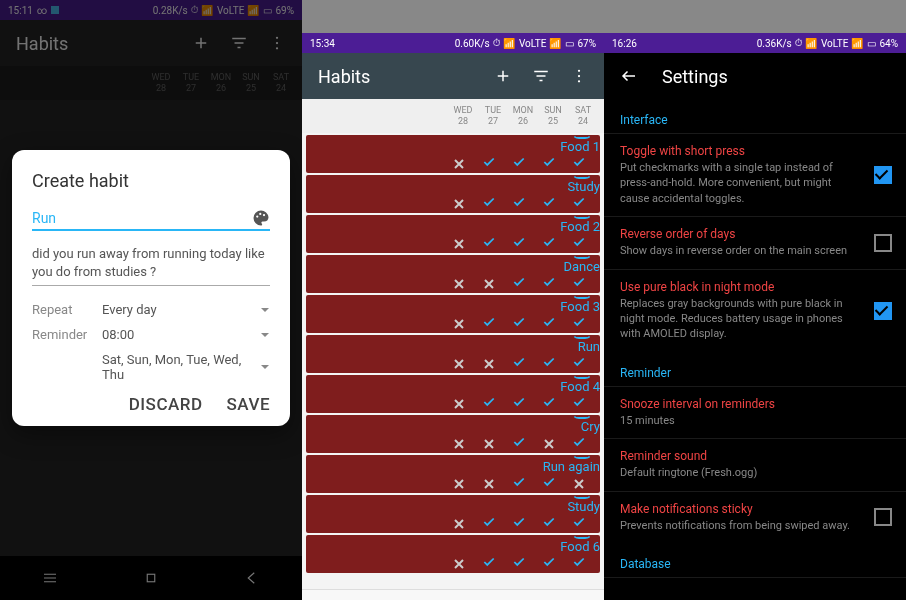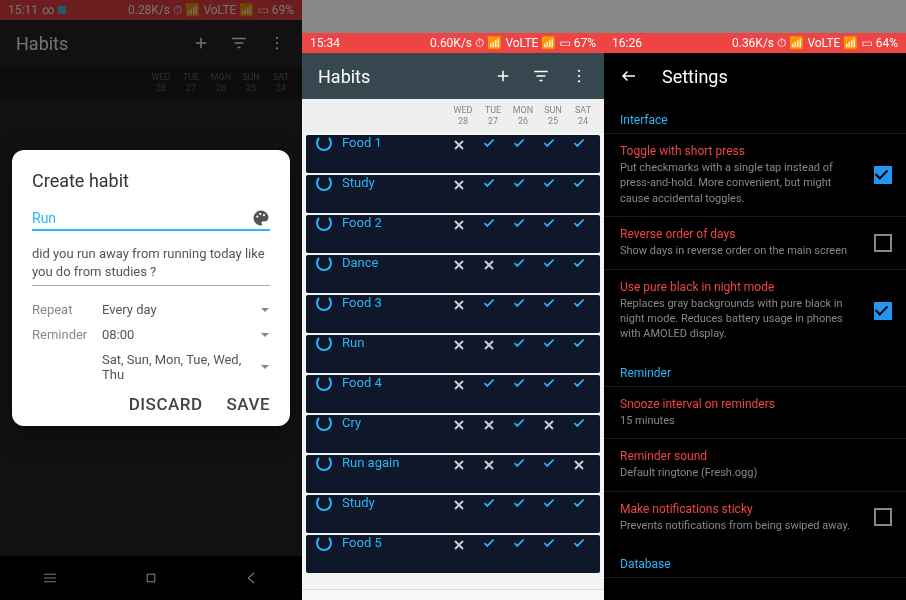--- a/index.html
+++ b/index.html
@@ -2,42 +2,42 @@
 <html><head>
 <meta charset="utf-8">
 <style>
   * { box-sizing: border-box; margin: 0; padding: 0; font-family: Roboto, Arial, sans-serif; }
   body { background: #fff; display: flex; justify-content: center; }
   .wrap { width: 906px; height: 600px; display: flex; background: #888; }
   .phone { width: 302px; height: 600px; position: relative; overflow: hidden; background: #f4f4f4; }
   .phone + .phone { margin-left: 0; margin-top: 33px; }
   
   
-  .statusbar { height: 20px; background: #ef4444; color: #fff; display: flex; align-items: center; padding: 0 8px; font-size: 12px; justify-content: space-between; gap: 36px; }
+  .statusbar { height: 20px; background: #4c1d95; color: #fff; display: flex; align-items: center; padding: 0 8px; font-size: 10px; justify-content: space-between; gap: 36px; }
   .statusbar .left { display: flex; align-items: center; gap: 4px; }
   .statusbar .right { display: flex; align-items: flex-end; gap: 3px; }
   .statusbar svg { fill: #fff; }
   
   
   .appbar { height: 46px; background: #37474f; color: #fff; display: flex; align-items: center; padding: 0 16px; }
   .appbar.dark { background: #262626; }
   .appbar.settingsbar { background: #000; height: 46px; }
   .appbar .title { font-size: 18px; font-weight: 400; flex: 1; }
   .appbar .actions { display: flex; gap: 20px; align-items: center; }
   .appbar .icon { width: 18px; height: 18px; fill: #fff; cursor: pointer; }
   .appbar .backarrow { margin-right: 24px; cursor: pointer; }
   
   
   .daysrow { background: #efefef; display: flex; padding: 6px 6px 6px 0; font-size: 9px; color: #888; justify-content: flex-end; }
   .daycol { width: 30px; text-align: center; line-height: 1.2; }
   .dayspacer { flex: 1; }
   
   
   .habitlist { background: #f4f4f4; overflow-y: auto; height: calc(600px - 20px - 46px - 44px); }
-  .habitrow { background: #0f172a; margin: 2px 4px; border-radius: 2px; display: flex; align-items: flex-start; height: 38px; padding-left: 10px; }
+  .habitrow { background: #7f1d1d; margin: 2px 4px; border-radius: 2px; display: flex; align-items: flex-end; height: 38px; padding-left: 10px; flex-direction: column; }
   .habitrow .ring { width: 16px; height: 16px; border-radius: 50%; border: 2px solid #29b6f6; border-top-color: transparent; margin-right: 10px; }
   .habitrow .hname { flex: 1; color: #29b6f6; font-size: 13px; }
   .habitrow .cells { display: flex; padding-right: 6px; }
   .habitrow .cell { width: 30px; text-align: center; }
   .cell .chk { width: 14px; height: 14px; stroke: #29b6f6; stroke-width: 3; fill: none; }
   .cell .x { width: 10px; height: 10px; stroke: #ccc; stroke-width: 2; fill: none; }
   
   
   .navbar { position: absolute; bottom: 0; left: 0; right: 0; height: 44px; background: #f8f8f8; display: flex; justify-content: space-around; align-items: center; border-top: 1px solid #ddd; }
   .navbar.darknav { background: #000; border: none; }
@@ -455,21 +455,21 @@
             <div class="cell"><svg class="chk" viewBox="0 0 24 24">
                 <path d="M4 12l5 5L20 6"></path>
               </svg></div>
             <div class="cell"><svg class="chk" viewBox="0 0 24 24">
                 <path d="M4 12l5 5L20 6"></path>
               </svg></div>
           </div>
         </div>
         <div class="habitrow">
           <div class="ring"></div>
-          <div class="hname">Food 5</div>
+          <div class="hname">Food 6</div>
           <div class="cells">
             <div class="cell"><svg class="x" viewBox="0 0 10 10">
                 <path d="M1 1l8 8M9 1l-8 8"></path>
               </svg></div>
             <div class="cell"><svg class="chk" viewBox="0 0 24 24">
                 <path d="M4 12l5 5L20 6"></path>
               </svg></div>
             <div class="cell"><svg class="chk" viewBox="0 0 24 24">
                 <path d="M4 12l5 5L20 6"></path>
               </svg></div>

